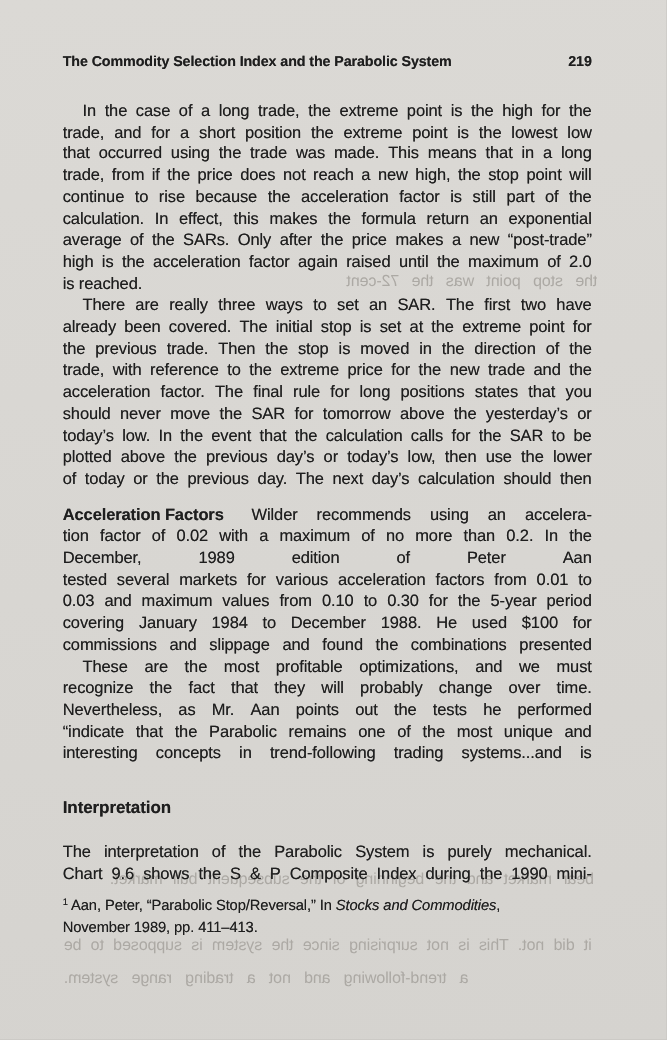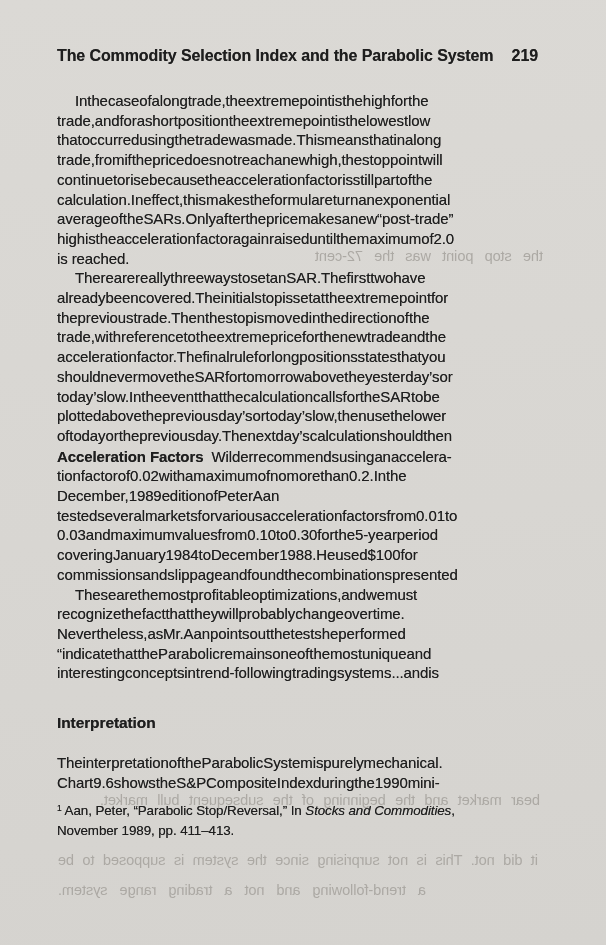--- a/index.html
+++ b/index.html
@@ -13,32 +13,32 @@
     color:#1e1e1e;
   }
   .content{
     position:absolute;left:57px;top:0;width:481px;
     font-size:15px;line-height:19.7px;letter-spacing:-0.1px;
     text-shadow:0 0 0.35px rgba(20,20,20,.65);
   }
   .pageheader{
     margin-top:47px;
     display:flex;justify-content:space-between;align-items:baseline;
-    font-weight:700;font-size:16px;line-height:18px;
+    font-weight:700;font-size:13px;line-height:18px;
   }
   .block{margin:0;}
   .line{display:block;min-height:19.7px;line-height:19.7px;}
-  .line.just{display:flex;justify-content:flex-start;flex-wrap:nowrap;}
+  .line.just{display:flex;justify-content:space-between;flex-wrap:nowrap;}
   .line.ind{padding-left:18px;}
   .w{white-space:pre;}
   .b{font-weight:700;}
   .i{font-style:italic;}
   .sup{font-size:9px;position:relative;top:-5px;letter-spacing:0;}
   [data-name="paragraph-long-trade"]{margin-top:26px;}
-  [data-name="paragraph-acceleration-factors"]{margin-top:1px;}
+  [data-name="paragraph-acceleration-factors"]{margin-top:13px;}
   [data-name="paragraph-acceleration-factors"] .line.just .b{margin-right:8px;}
   [data-name="section-heading-interpretation"]{margin-top:30px;font-size:15.5px;line-height:20px;}
   [data-name="paragraph-interpretation"]{margin-top:20px;}
   [data-name="footnote"]{margin-top:10px;font-size:13.4px;line-height:17.6px;}
   [data-name="footnote"] .line{min-height:17.6px;line-height:17.6px;}
   [data-name="footnote"] .sup{font-size:8.5px;top:-4px;}
   
   .ghost{
     position:absolute;
     color:#aca9a4;

